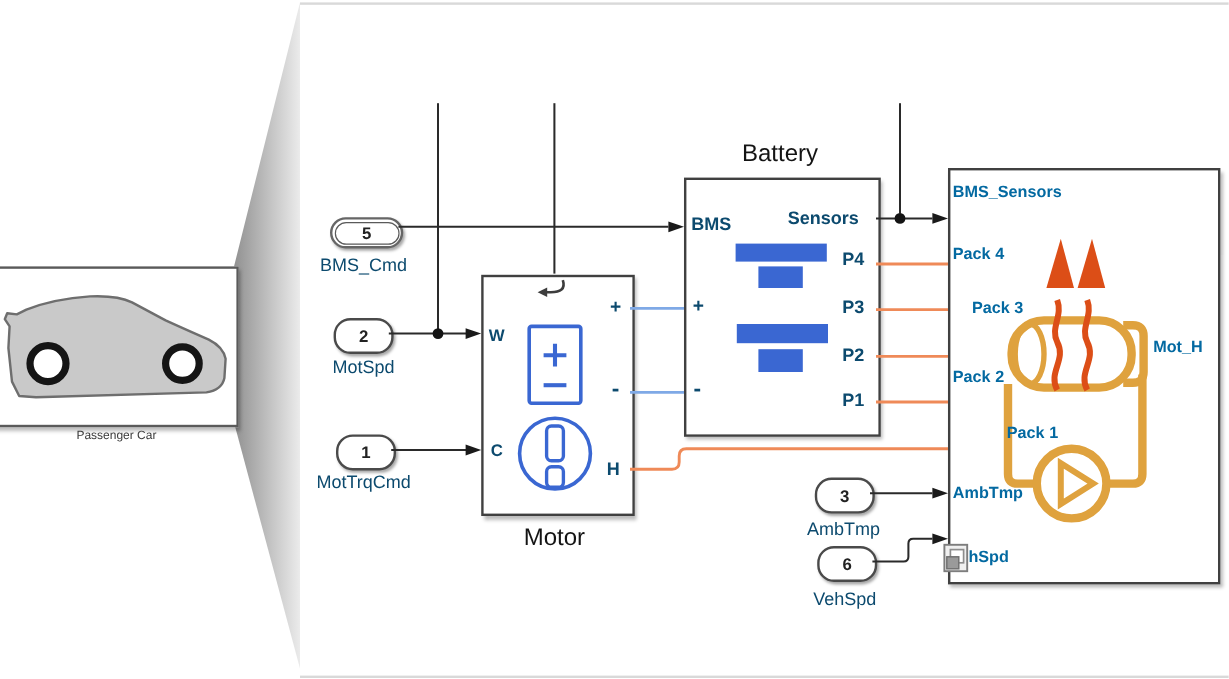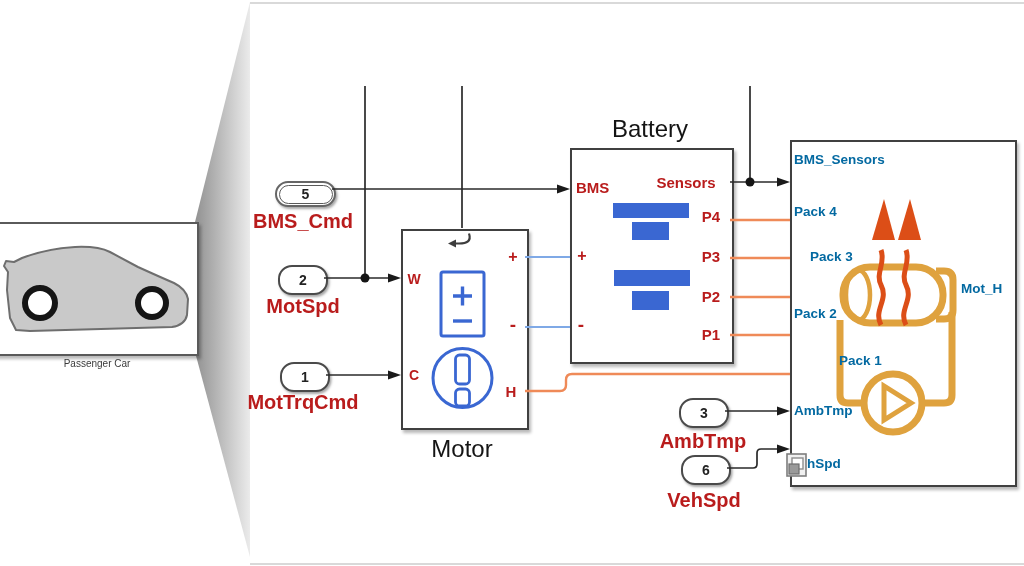--- a/index.html
+++ b/index.html
@@ -6,24 +6,24 @@
   #canvas{position:relative;width:1024px;height:566px;overflow:hidden;background:#fff;
           font-family:"Liberation Sans",sans-serif;}
   svg{position:absolute;left:0;top:0;}
   #cone-layer{z-index:1;}
   #frame{position:absolute;left:250px;top:2px;width:800px;height:559px;background:#fff;
          border-top:2px solid #d9d9d9;border-bottom:2px solid #d9d9d9;z-index:0;}
   .block{position:absolute;background:#fff;border:2px solid #404040;
          box-shadow:2px 3px 3px rgba(0,0,0,.28);z-index:2;}
   #scene{z-index:3;pointer-events:none;}
   #scene [data-interactable="true"]{pointer-events:auto;}
-  .lbl{position:absolute;z-index:4;white-space:nowrap;color:#b91c1c;}
+  .lbl{position:absolute;z-index:4;white-space:nowrap;color:#0c4a6e;}
   .center{transform:translate(-50%,-50%);}
-  .title{font-size:24px;font-weight:400;color:#141414;}
-  .extlabel{font-size:20px;font-weight:700;}
+  .title{font-size:20px;font-weight:400;color:#141414;}
+  .extlabel{font-size:15px;font-weight:400;}
   .inlabel{font-size:14px;font-weight:700;}
   .batlabel{font-size:15px;font-weight:600;}
   .coollabel{font-size:13.5px;font-weight:700;color:#0369a1;}
   .sign{font-weight:700;}
   .carlabel{font-size:10px;font-weight:400;color:#3a3a3a;}
   .port{position:absolute;background:#fff;border:2px solid #4a4a4a;border-radius:14px;
         box-shadow:1.5px 2px 2.5px rgba(0,0,0,.35);display:flex;align-items:center;
         justify-content:center;font-size:14px;font-weight:700;color:#222;z-index:2;}
   .port .ring{position:absolute;inset:1.5px;border:1.5px solid #5a5a5a;border-radius:10px;
         pointer-events:none;}

